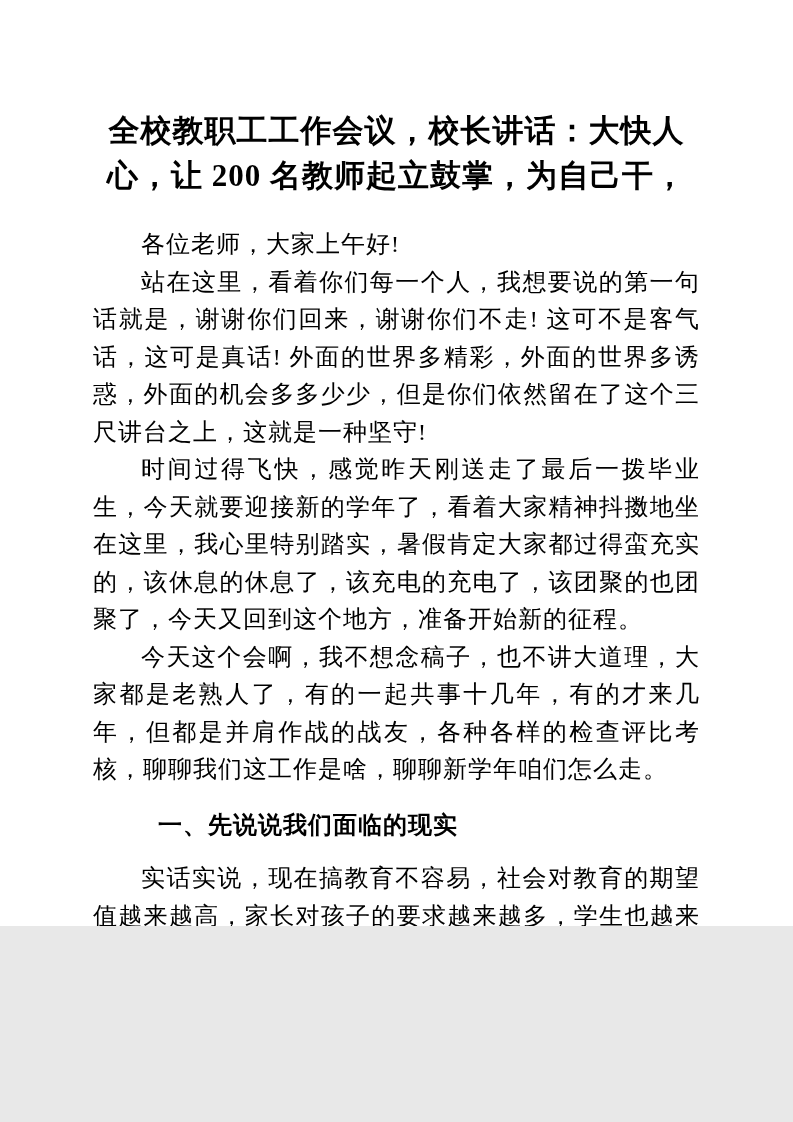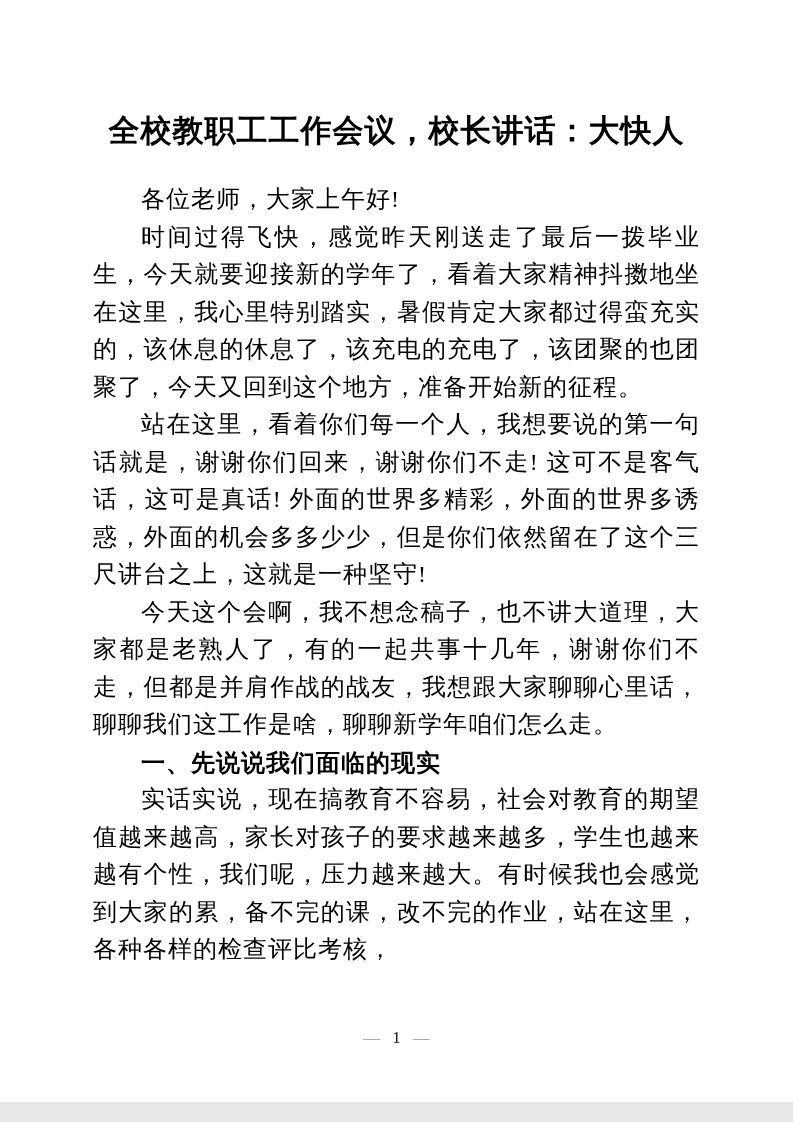--- a/index.html
+++ b/index.html
@@ -1,19 +1,19 @@
 <!DOCTYPE html>
 <html><head>
 <meta charset="utf-8">
 <style>
   html, body { margin: 0; padding: 0; background: #e8e8e8; }
   .page {
     position: relative;
     width: 793px;
-    height: 1102px;
+    height: 926px;
     margin: 0 auto;
     background: #ffffff;
     color: #000000;
     font-family: "Liberation Serif", "DejaVu Serif", serif;
     overflow: hidden;
   }
   .content {
     position: absolute;
     left: 93px;
     right: 93px;
@@ -32,21 +32,21 @@
   .para {
     margin: 0;
     font-size: 24px;
     line-height: 37.5px;
     letter-spacing: 1px;
     text-align: justify;
     text-indent: 2em;
     font-weight: 400;
   }
   .section-heading {
-    margin: 0;
+    margin: 17px;
     font-size: 24px;
     line-height: 37.5px;
     letter-spacing: 1px;
     text-indent: 2em;
     font-weight: 700;
     font-family: "Liberation Sans", "DejaVu Sans", sans-serif;
   }
   .footer {
     position: absolute;
     left: 0;
@@ -63,27 +63,28 @@
   .footer .page-number { color: #1a1a1a; }
 </style>
 </head>
 <body>
 
 <div class="page">
   <div class="content">
 
     <div class="doc-title">
       <div>全校教职工工作会议，校长讲话：大快人</div>
+      <div>心，让 200 名教师起立鼓掌，为自己干，</div>
     </div>
 
     <div class="body-text">
       <p class="para">各位老师，大家上午好!</p>
+      <p class="para">站在这里，看着你们每一个人，我想要说的第一句话就是，谢谢你们回来，谢谢你们不走! 这可不是客气话，这可是真话! 外面的世界多精彩，外面的世界多诱惑，外面的机会多多少少，但是你们依然留在了这个三尺讲台之上，这就是一种坚守!</p>
       <p class="para">时间过得飞快，感觉昨天刚送走了最后一拨毕业生，今天就要迎接新的学年了，看着大家精神抖擞地坐在这里，我心里特别踏实，暑假肯定大家都过得蛮充实的，该休息的休息了，该充电的充电了，该团聚的也团聚了，今天又回到这个地方，准备开始新的征程。</p>
-      <p class="para">站在这里，看着你们每一个人，我想要说的第一句话就是，谢谢你们回来，谢谢你们不走! 这可不是客气话，这可是真话! 外面的世界多精彩，外面的世界多诱惑，外面的机会多多少少，但是你们依然留在了这个三尺讲台之上，这就是一种坚守!</p>
-      <p class="para">今天这个会啊，我不想念稿子，也不讲大道理，大家都是老熟人了，有的一起共事十几年，谢谢你们不走，但都是并肩作战的战友，我想跟大家聊聊心里话，聊聊我们这工作是啥，聊聊新学年咱们怎么走。</p>
+      <p class="para">今天这个会啊，我不想念稿子，也不讲大道理，大家都是老熟人了，有的一起共事十几年，有的才来几年，但都是并肩作战的战友，各种各样的检查评比考核，聊聊我们这工作是啥，聊聊新学年咱们怎么走。</p>
       <h2 class="section-heading">一、先说说我们面临的现实</h2>
       <p class="para">实话实说，现在搞教育不容易，社会对教育的期望值越来越高，家长对孩子的要求越来越多，学生也越来越有个性，我们呢，压力越来越大。有时候我也会感觉到大家的累，备不完的课，改不完的作业，站在这里，各种各样的检查评比考核，</p>
     </div>
 
   </div>
 
   <div class="footer">
     <span class="dash">—</span><span class="page-number">1</span><span class="dash">—</span>
   </div>
 </div>

